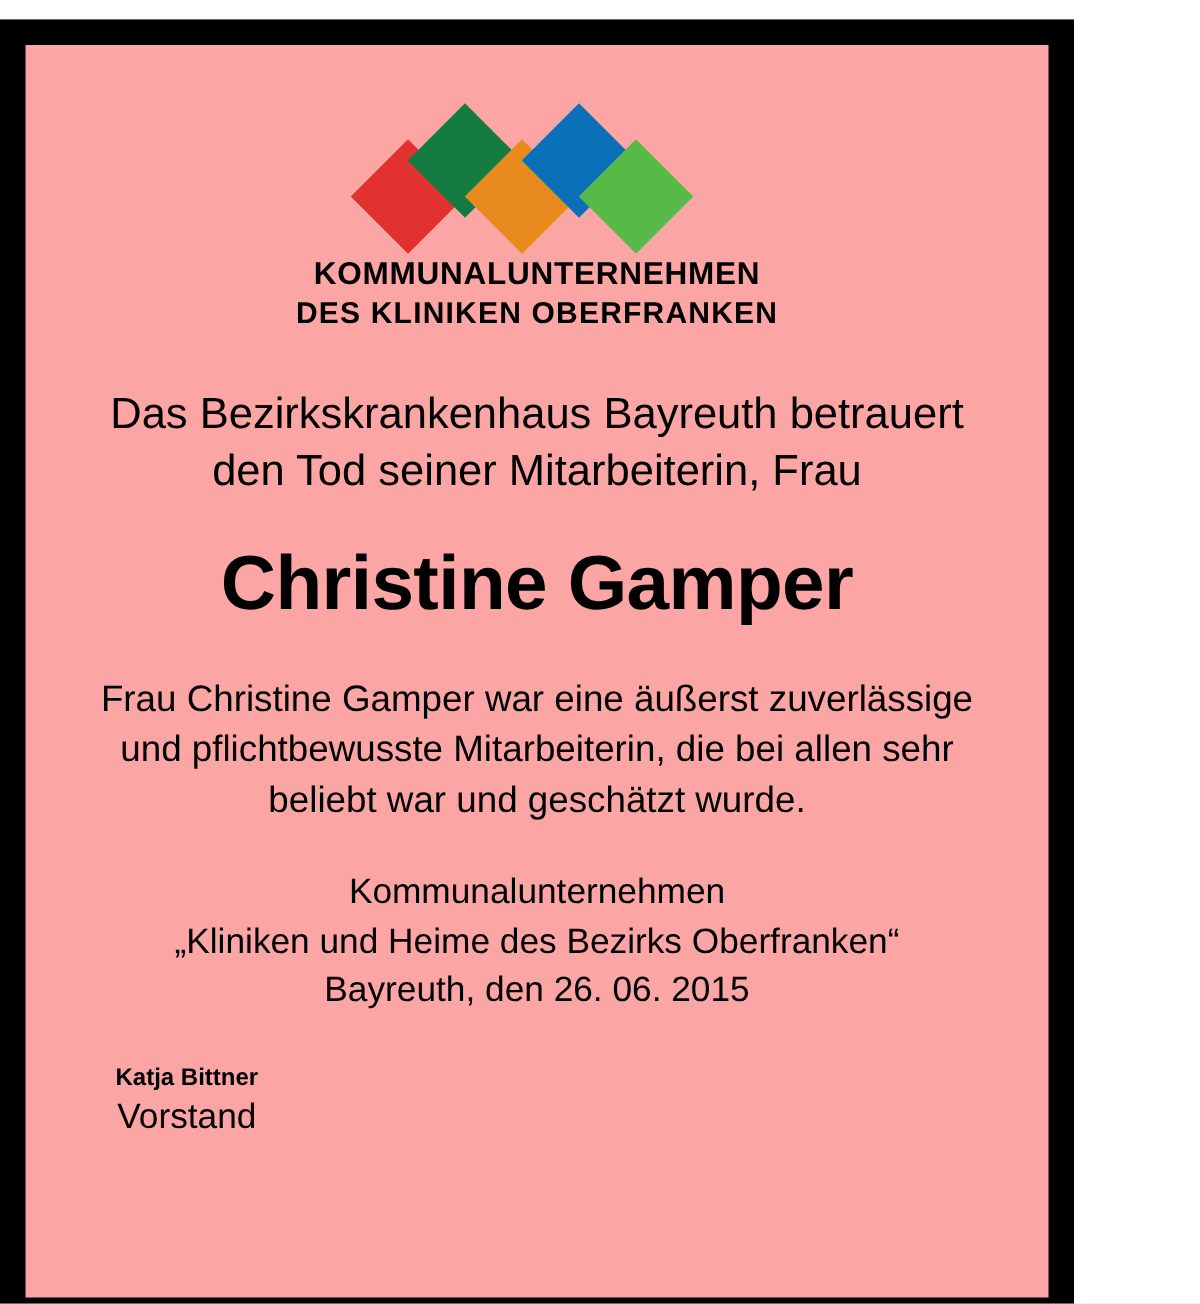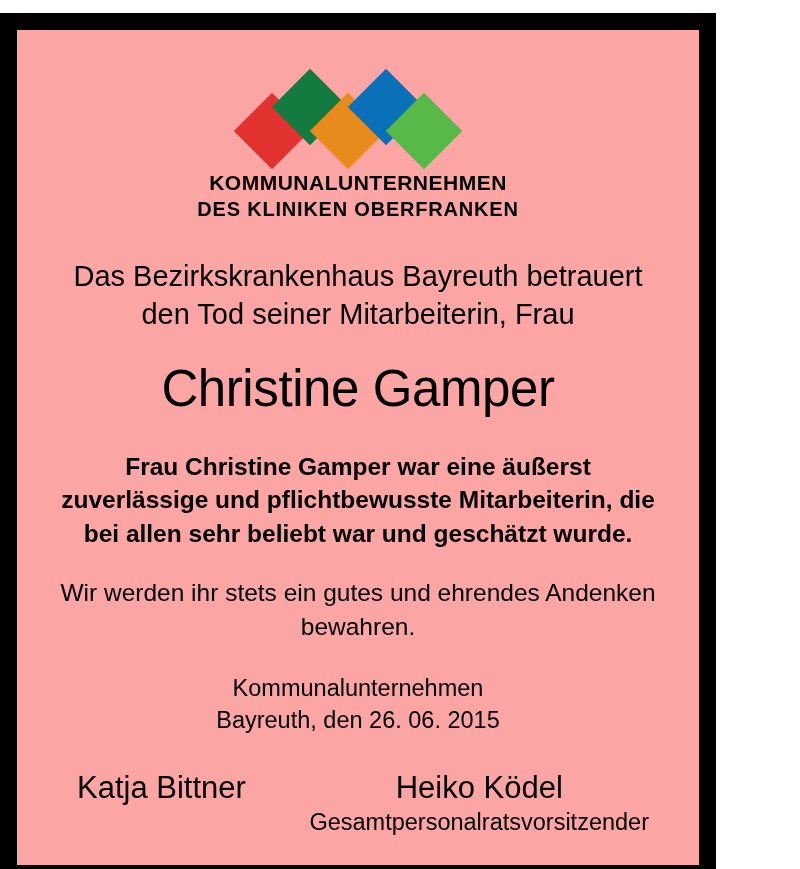--- a/index.html
+++ b/index.html
@@ -82,30 +82,29 @@
     margin-top: 36px;
     text-align: center;
     font-size: 29px;
     line-height: 1.28;
     width: 100%;
   }
   .deceased-name {
     margin-top: 26px;
     text-align: center;
     font-size: 51px;
-    font-weight: normal;
+    font-weight: bold;
     letter-spacing: -0.4px;
   }
   .tribute {
     margin-top: 32px;
     text-align: center;
     font-size: 24.5px;
     line-height: 1.37;
     width: 100%;
-    font-weight: bold;
   }
   .memory {
     margin-top: 26px;
     text-align: center;
     font-size: 24.5px;
     line-height: 1.37;
     width: 100%;
   }
   .signature-org {
     margin-top: 28px;
@@ -123,22 +122,22 @@
     justify-content: space-between;
     align-items: flex-start;
   }
   .signer {
     text-align: center;
     flex: 0 0 auto;
   }
   .signer.left  { margin-left: 20px; }
   .signer.right { margin-right: 10px; }
   .signer-name {
-    font-size: 31px;
-    font-weight: normal;
+    font-size: 16px;
+    font-weight: bold;
   }
   .signer-role {
     margin-top: 3px;
     font-size: 23.5px;
   }
 </style>
 </head>
 <body>
 
 <div id="obituary-frame">
@@ -157,31 +156,28 @@
         <div class="logo-line-3">DES KLINIKEN OBERFRANKEN</div>
       </div>
     </div>
 
     <div class="intro">Das Bezirkskrankenhaus Bayreuth betrauert den Tod seiner Mitarbeiterin, Frau</div>
 
     <div class="deceased-name">Christine Gamper</div>
 
     <div class="tribute">Frau Christine Gamper war eine äußerst zuverlässige und pflichtbewusste Mitarbeiterin, die bei allen sehr beliebt war und geschätzt wurde.</div>
 
-    <div class="memory">Wir werden ihr stets ein gutes und ehrendes Andenken bewahren.</div>
 
     <div class="signature-org">
       <div>Kommunalunternehmen</div>
+      <div>„Kliniken und Heime des Bezirks Oberfranken“</div>
       <div>Bayreuth, den 26. 06. 2015</div>
     </div>
 
     <div class="signers">
       <div class="signer left">
         <div class="signer-name">Katja Bittner</div>
-      </div>
-      <div class="signer right">
-        <div class="signer-name">Heiko Ködel</div>
-        <div class="signer-role">Gesamtpersonalratsvorsitzender</div>
+        <div class="signer-role">Vorstand</div>
       </div>
     </div>
 
   </div>
 </div>
 
 </body></html>

